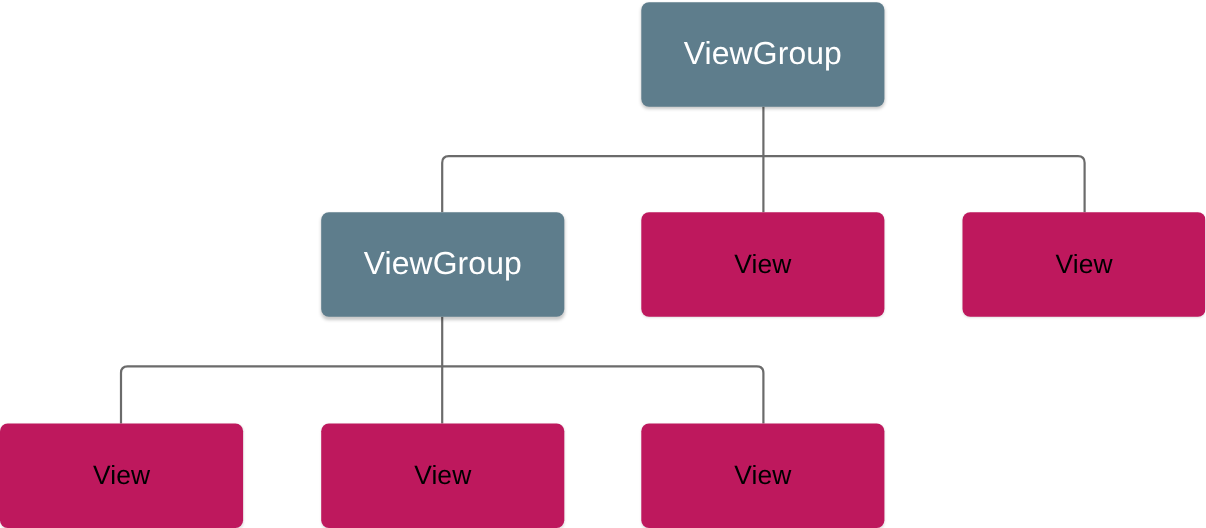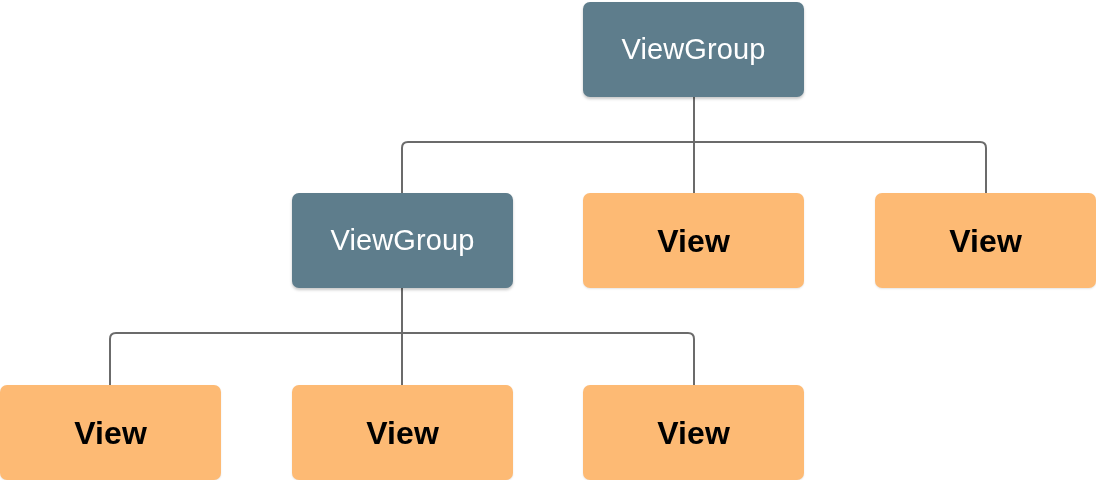--- a/index.html
+++ b/index.html
@@ -37,24 +37,24 @@
   }
   .node-viewgroup {
     background: #5e7d8c;
     color: #ffffff;
     font-size: 29px;
     font-weight: 400;
     letter-spacing: 0.1px;
     box-shadow: 0 2px 3px rgba(0,0,0,0.22);
   }
   .node-view {
-    background: #fdba74;
+    background: #be185d;
     color: #000000;
-    font-size: 32px;
-    font-weight: 700;
+    font-size: 24px;
+    font-weight: 400;
     letter-spacing: 0.1px;
     box-shadow: 0 1px 2px rgba(0,0,0,0.10);
   }
   .node-label {
     display: block;
     line-height: 1;
   }
 </style>
 </head>
 <body>

